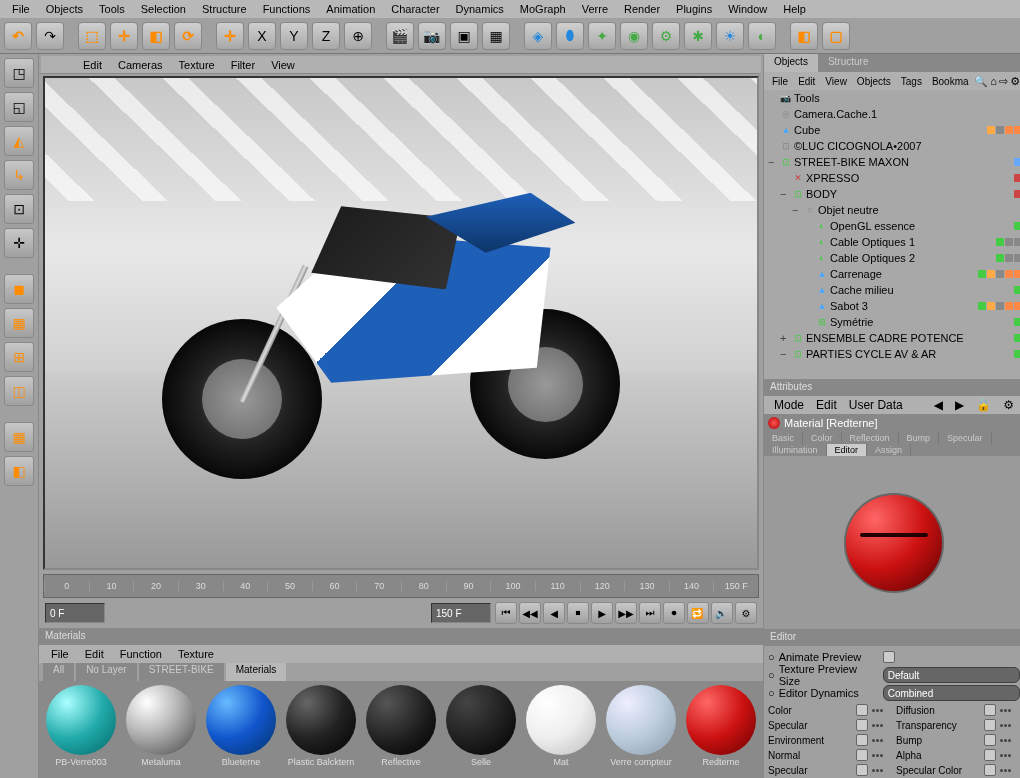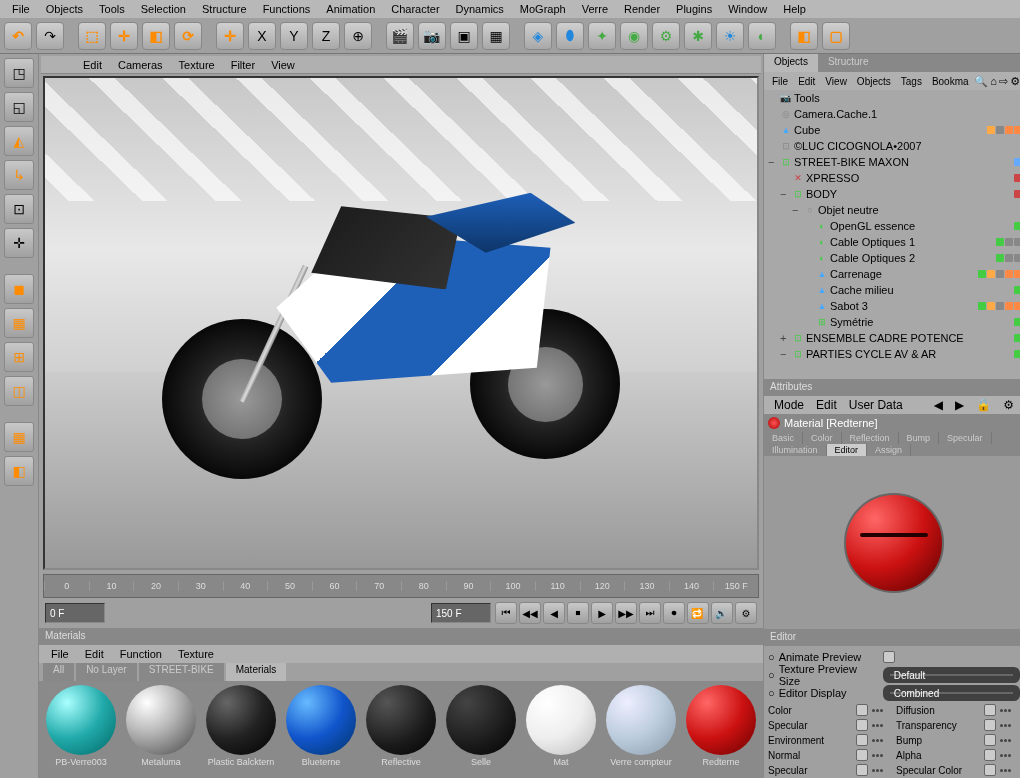--- a/index.html
+++ b/index.html
@@ -84,21 +84,21 @@
 .attr-tabs { display: flex; flex-wrap: wrap; background: #888; }
 .attr-tab { padding: 1px 8px; font-size: 9px; color: #ccc; cursor: pointer; border-right: 1px solid #777; }
 .attr-tab.active { background: #ccc; color: #000; }
 .attr-body { flex: 1; background: #9a9a9a; display: flex; align-items: center; justify-content: center; }
 .attr-preview { width: 100px; height: 100px; border-radius: 50%; background: radial-gradient(circle at 30% 25%,#f66 0%,#c11 50%,#500 100%); border: 2px solid #666; position: relative; }
 .attr-preview::after { content:''; position:absolute; left:15%; top:40%; right:15%; height:4px; background:#200; border-radius:2px; }
 .editor-panel { flex-shrink: 0; background: #a0a0a0; border-top: 1px solid #888; padding: 2px 4px; }
 .editor-row { display: flex; align-items: center; height: 18px; gap: 4px; font-size: 10px; }
 .editor-label { width: 100px; }
 .editor-chk { width: 12px; height: 12px; border: 1px solid #666; background: #ccc; display: inline-block; border-radius: 2px; }
-.editor-dd { flex: 1; height: 16px; background: #666; color: #fff; border: 7px solid #404040; display: flex; align-items: center; padding: 0 4px; font-size: 10px; border-radius: 6px; }
+.editor-dd { flex: 1; height: 16px; background: #666; color: #fff; border: 1px solid #404040; display: flex; align-items: center; padding: 0 4px; font-size: 10px; border-radius: 6px; }
 .editor-grid { display: grid; grid-template-columns: 1fr 12px 20px 1fr 12px 20px; gap: 3px 4px; align-items: center; }
 .editor-grid span { font-size: 10px; }
 .dots { display: inline-flex; gap: 1px; }
 .dot3 { width: 3px; height: 3px; background: #444; border-radius: 50%; }
 </style>
 </head>
 <body>
 
 <div class="menubar" id="menubar">
     <span>File</span>
@@ -247,26 +247,26 @@
       <div class="mat-grid" id="mat-grid">
           <div class="mat-cell">
     <div class="mat-ball teal"></div>
     <div class="mat-label">PB-Verre003</div>
   </div>
           <div class="mat-cell">
     <div class="mat-ball chrome"></div>
     <div class="mat-label">Metaluma</div>
   </div>
           <div class="mat-cell">
+    <div class="mat-ball blue"></div>
+    <div class="mat-label">Blueterne</div>
+  </div>
+          <div class="mat-cell">
     <div class="mat-ball black"></div>
     <div class="mat-label">Plastic Balcktern</div>
-  </div>
-          <div class="mat-cell">
-    <div class="mat-ball blue"></div>
-    <div class="mat-label">Blueterne</div>
   </div>
           <div class="mat-cell">
     <div class="mat-ball dark"></div>
     <div class="mat-label">Reflective</div>
   </div>
           <div class="mat-cell">
     <div class="mat-ball leather"></div>
     <div class="mat-label">Selle</div>
   </div>
           <div class="mat-cell">
@@ -510,21 +510,21 @@
           <span class="editor-label">Animate Preview</span>
         <span class="editor-chk"></span>
       </div>
       <div class="editor-row">
         <span>○</span>
           <span class="editor-label">Texture Preview Size</span>
         <span class="editor-dd">Default</span>
       </div>
       <div class="editor-row">
         <span>○</span>
-          <span class="editor-label">Editor Display</span>
+          <span class="editor-label">Editor Dynamics</span>
         <span class="editor-dd">Combined</span>
       </div>
       <div class="editor-grid" id="editor-grid" style="margin-top:2px">
           <span>Color</span>
    <span class="editor-chk"></span>
    <span class="dots">
             <span class="dot3"></span>
             <span class="dot3"></span>
             <span class="dot3"></span>
           </span>

